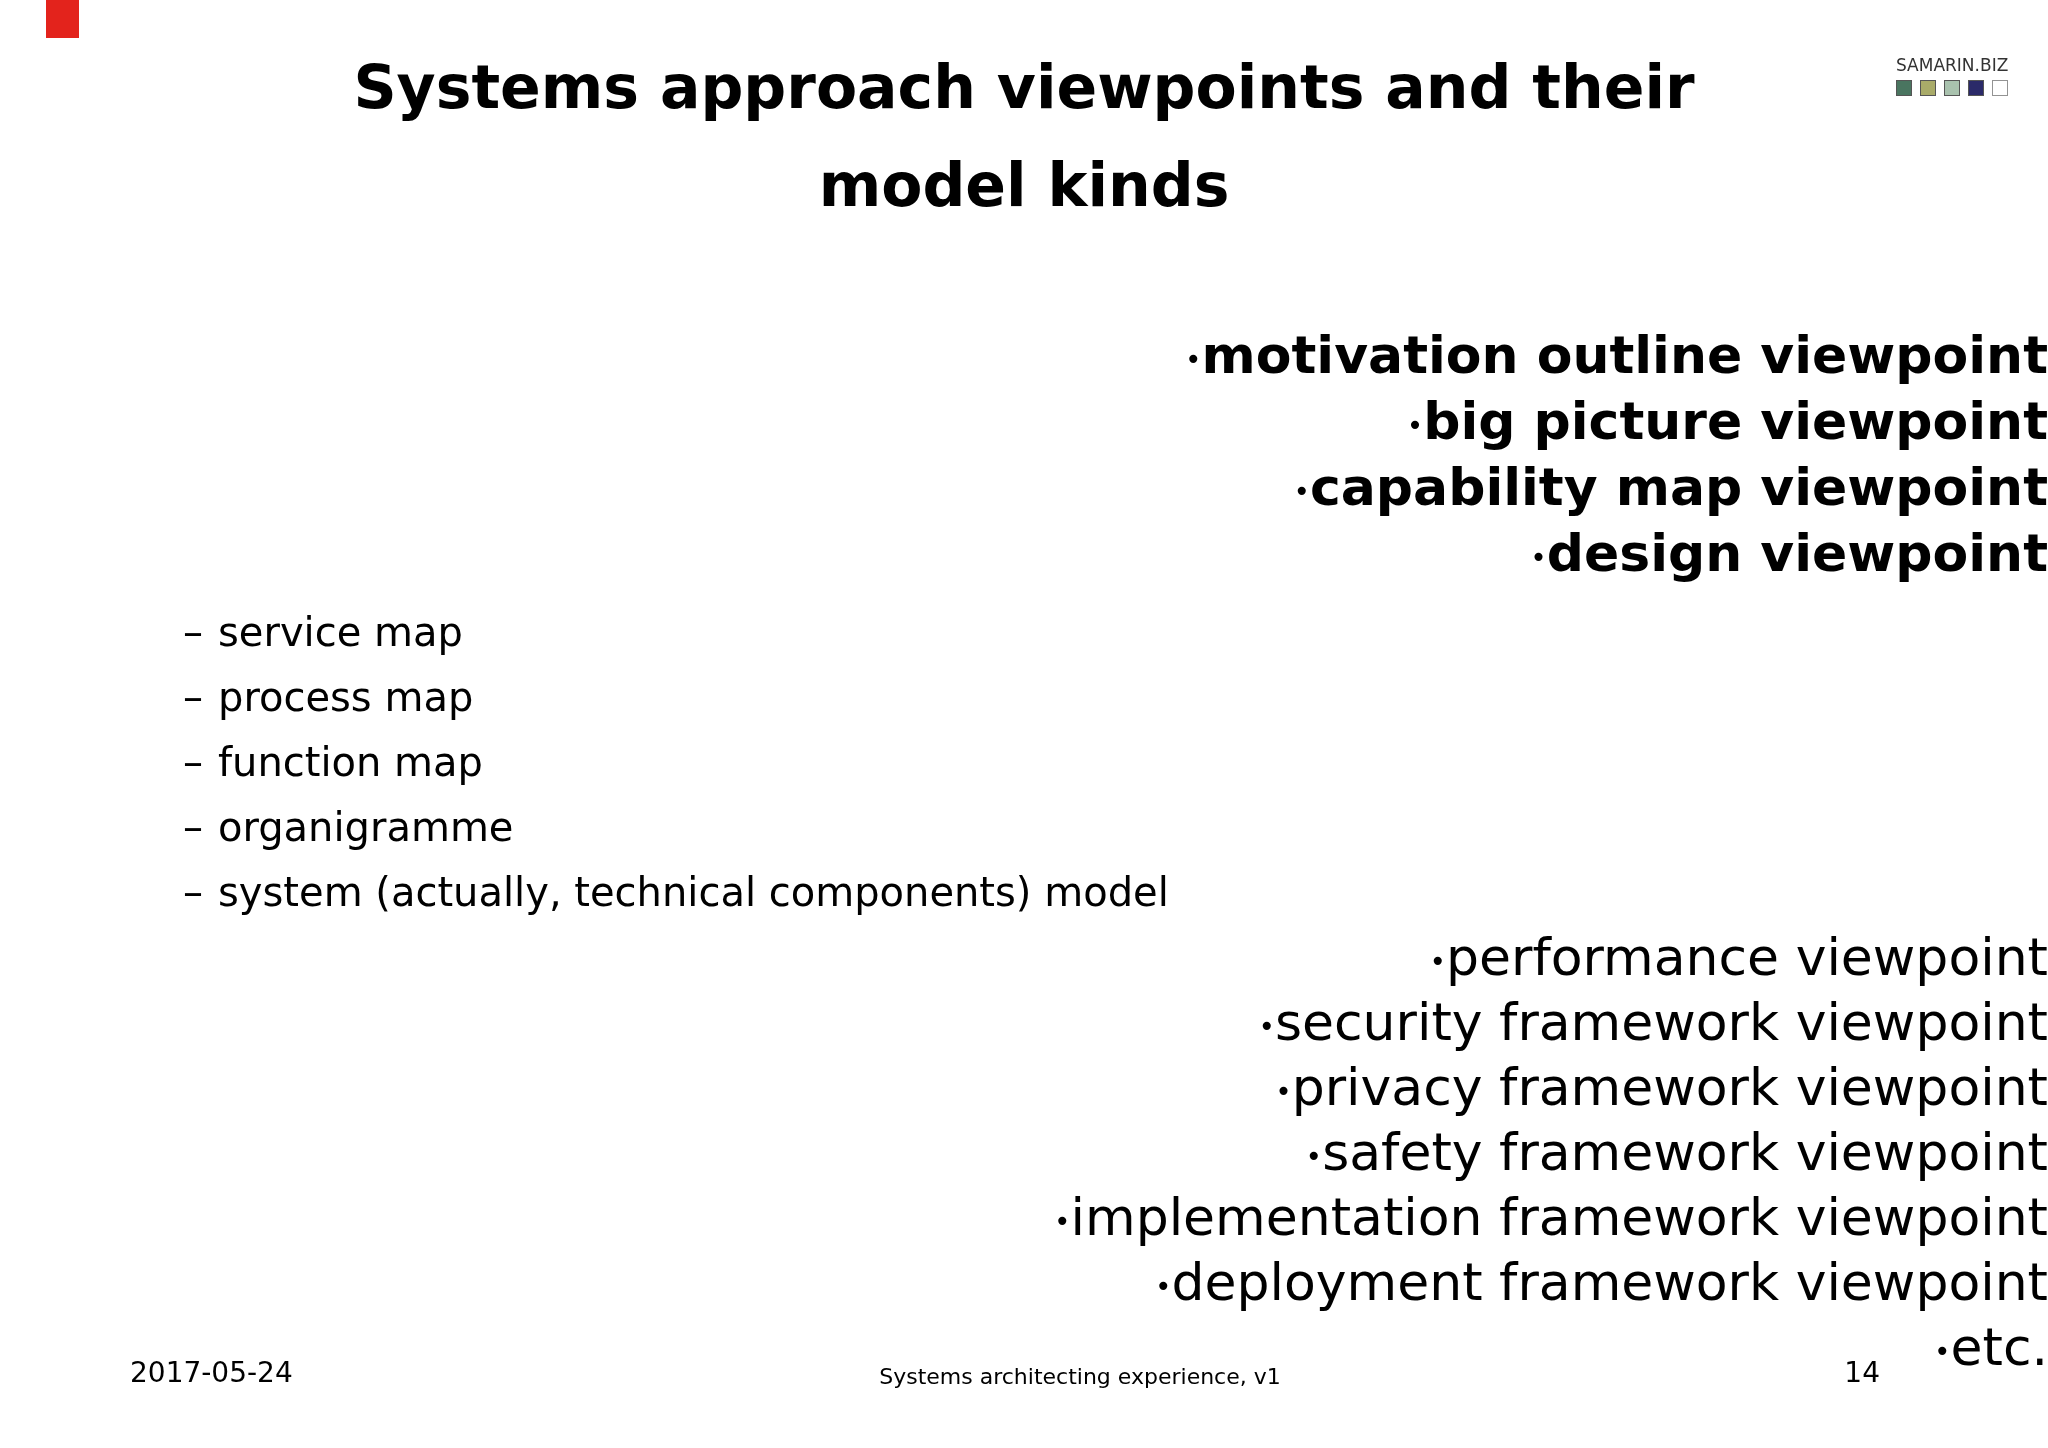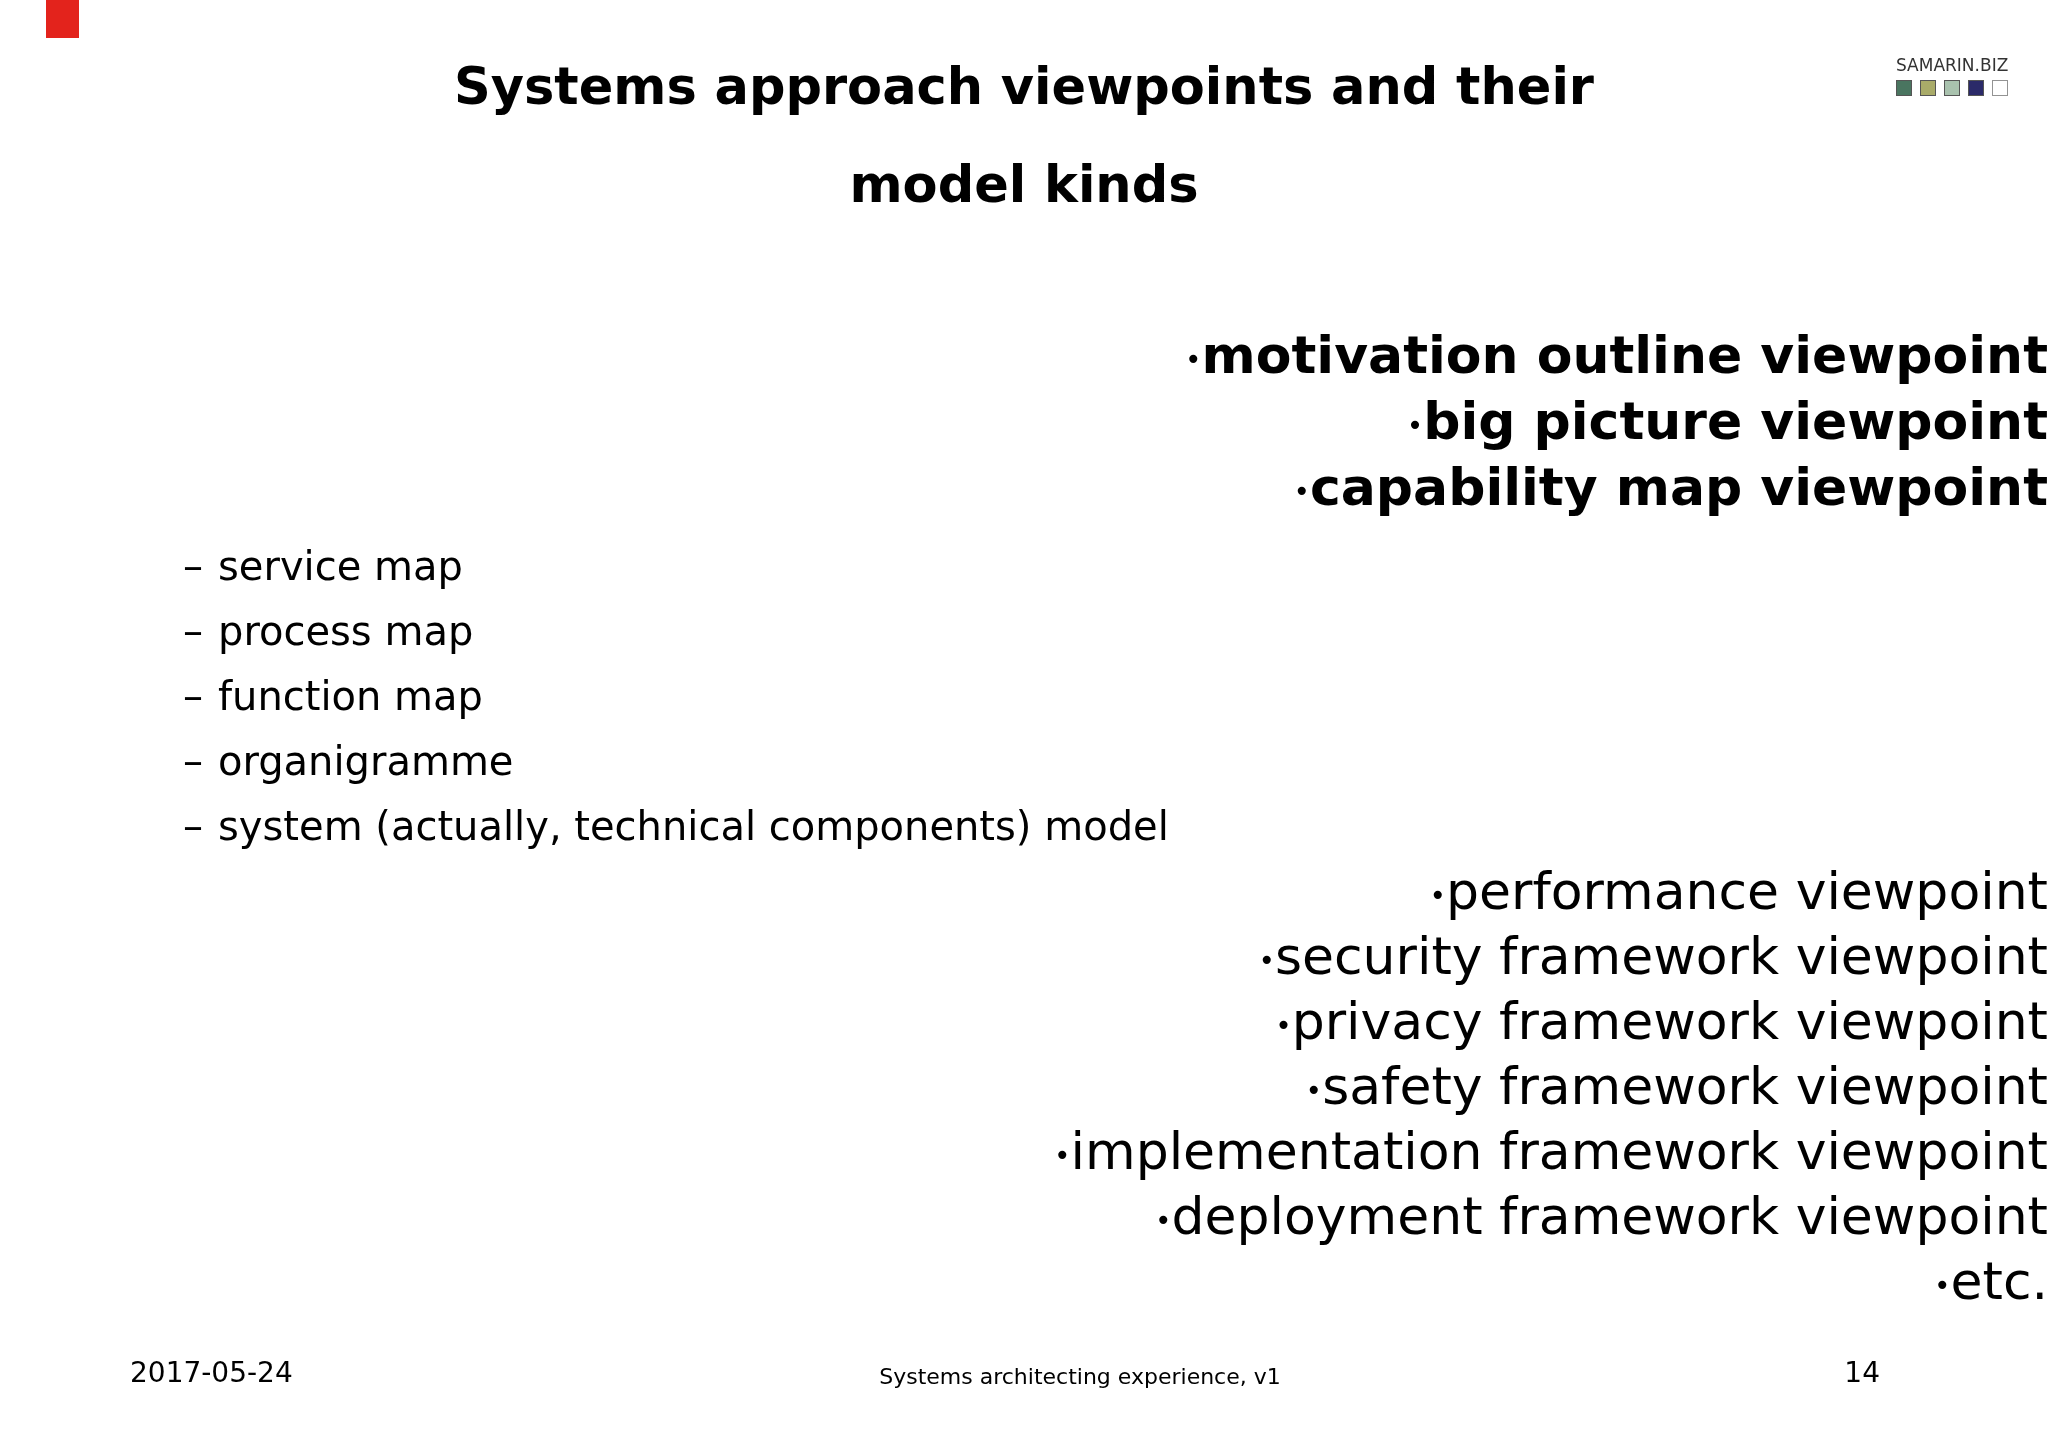--- a/index.html
+++ b/index.html
@@ -28,21 +28,21 @@
     margin-top:5px;display:flex;justify-content:space-between;
   }
   .logo-squares span{
     display:block;width:16px;height:16px;border:1px solid #555;
     box-sizing:border-box;
   }
   .logo-squares span:last-child{border-color:#939393;}
   
   .title{
     position:absolute;top:38px;left:0;width:100%;
-    text-align:center;font-weight:bold;font-size:51px;line-height:98px;
+    text-align:center;font-weight:bold;font-size:60px;line-height:98px;
     color:#000;
   }
   
   .list{position:absolute;top:322px;left:0;width:100%;}
   .row{white-space:nowrap;}
   .lvl1{height:66px;line-height:66px;font-size:52px;text-align:right;}
   .lvl1.reg{height:65px;line-height:65px;}
   .lvl1 .mk{
     display:inline-block;margin-left:113px;width:40px;
     font-size:28px;vertical-align:4px;
@@ -91,20 +91,23 @@
     </div>
 
     <div class="row lvl1 b">
       <span class="mk">•</span><span class="txt">big picture viewpoint</span>
     </div>
 
     <div class="row lvl1 b">
       <span class="mk">•</span><span class="txt">capability map viewpoint</span>
     </div>
 
+    <div class="row lvl1 b">
+      <span class="mk">•</span><span class="txt">design viewpoint</span>
+    </div>
 
     <div class="subs">
       <div class="row lvl2">
         <span class="mk">–</span><span class="txt">service map</span>
       </div>
       <div class="row lvl2">
         <span class="mk">–</span><span class="txt">process map</span>
       </div>
       <div class="row lvl2">
         <span class="mk">–</span><span class="txt">function map</span>

